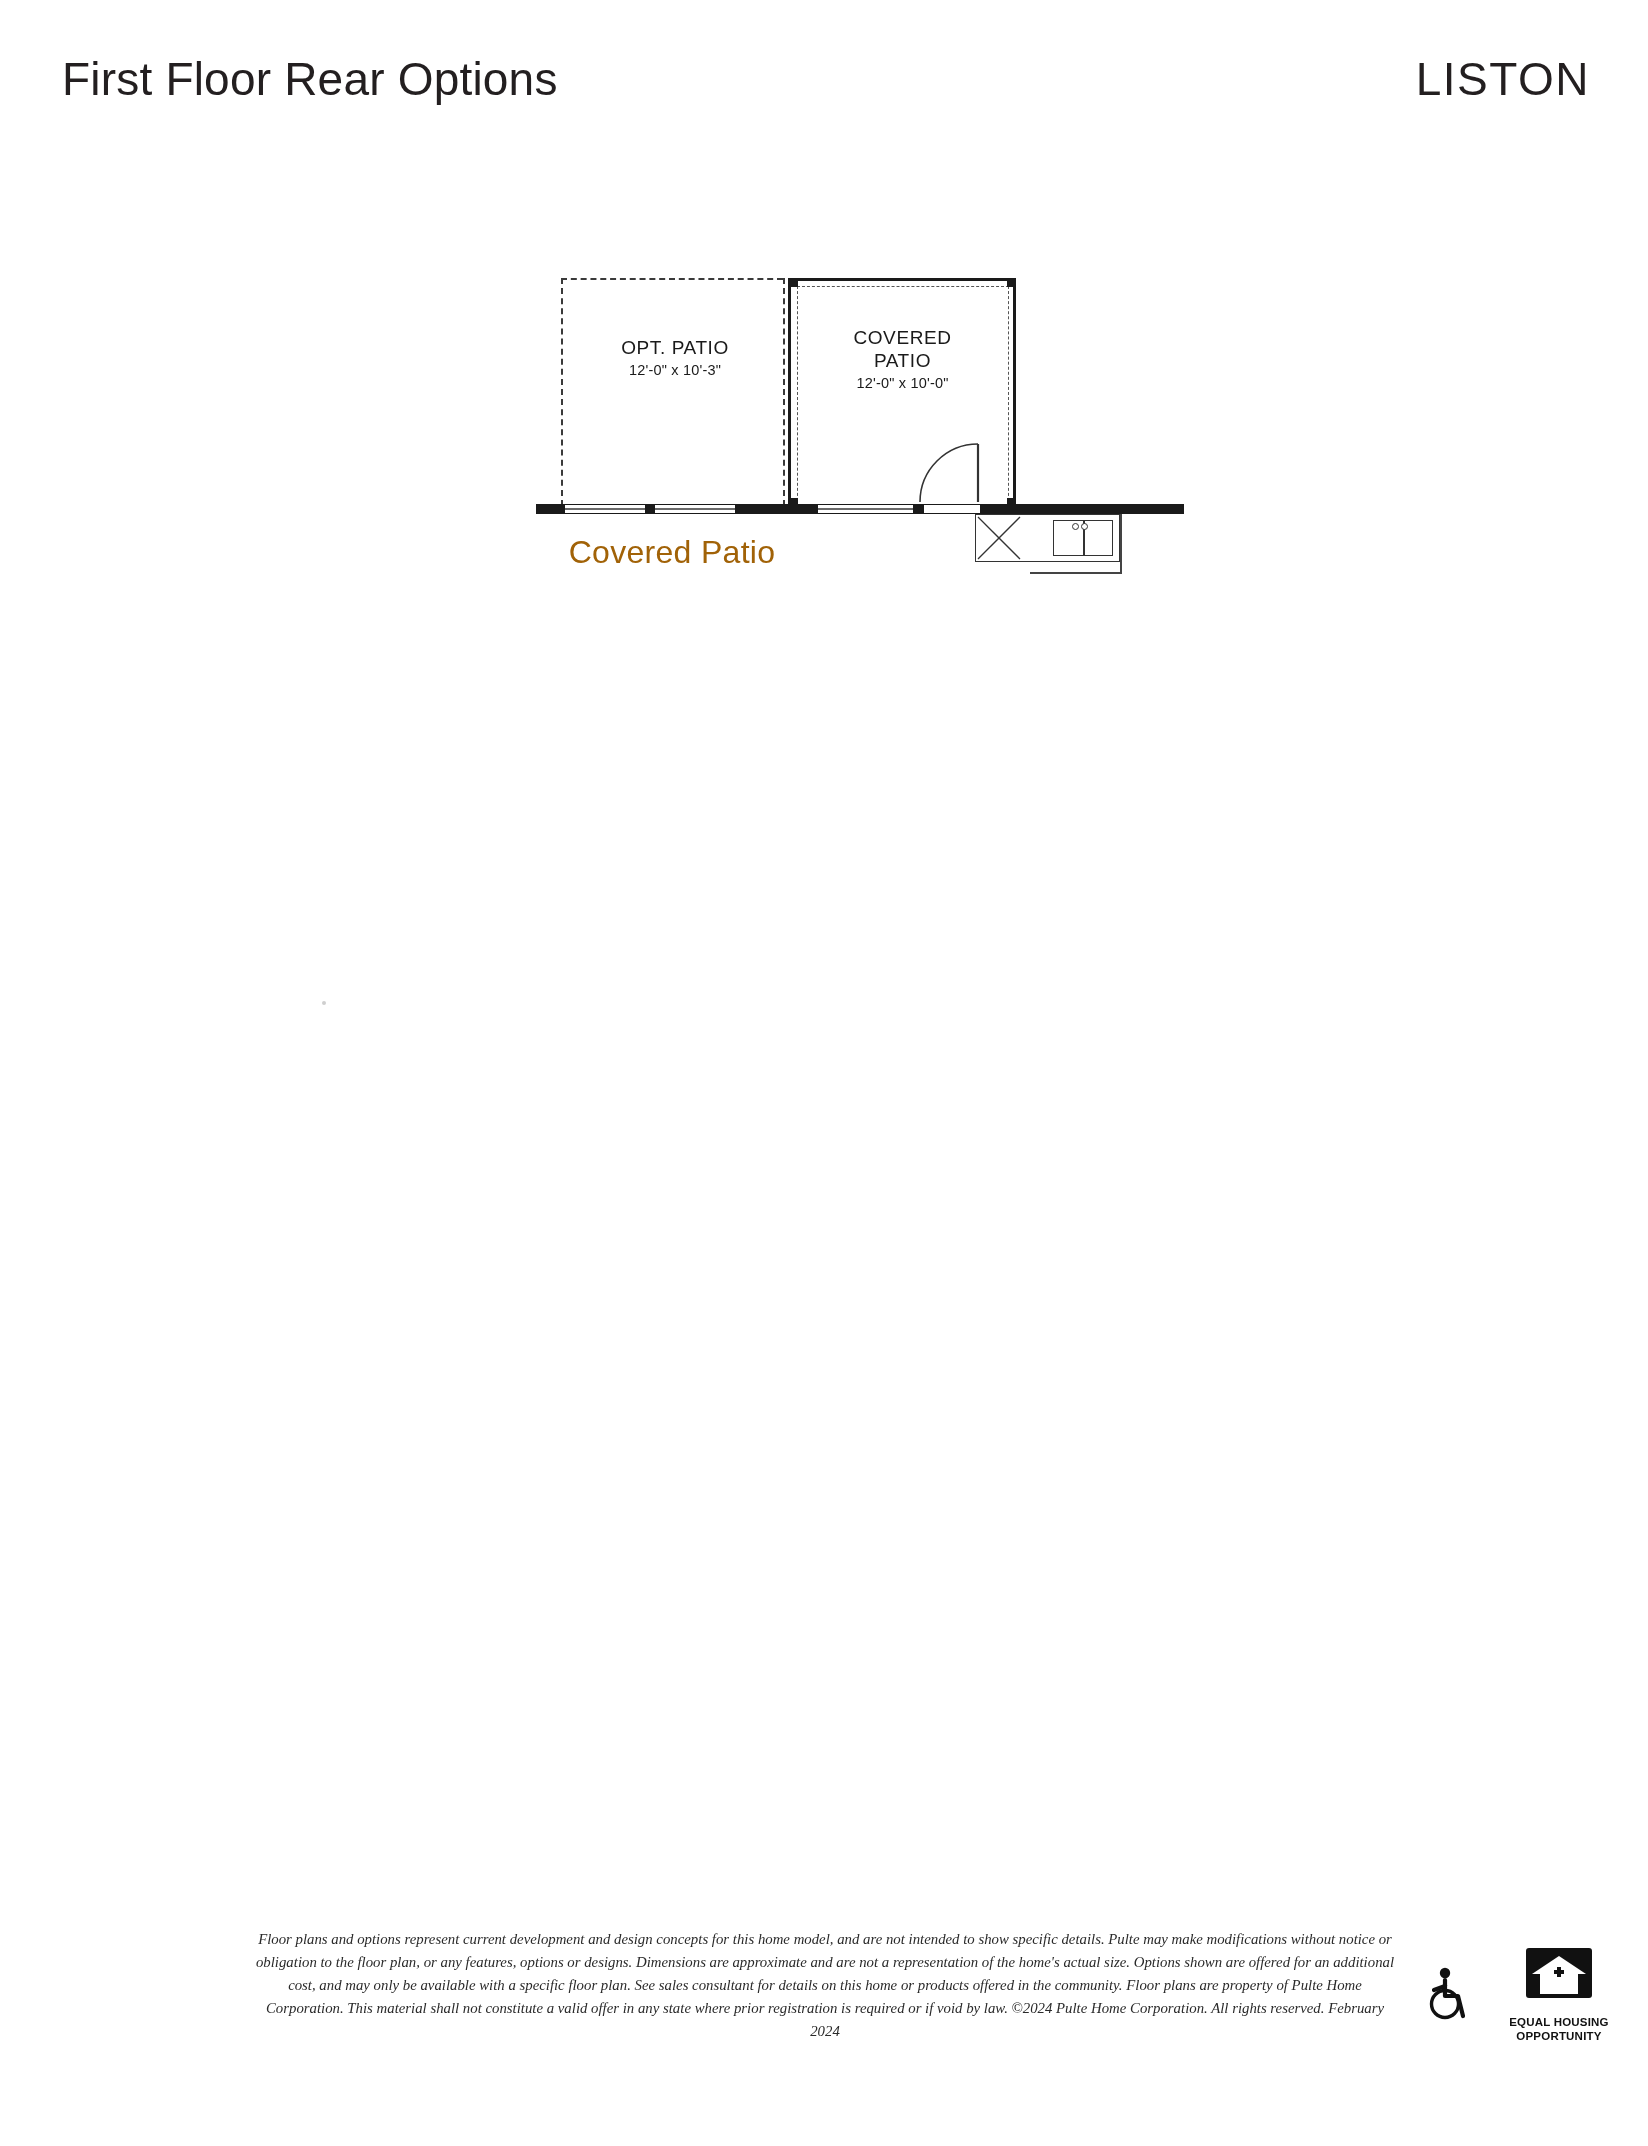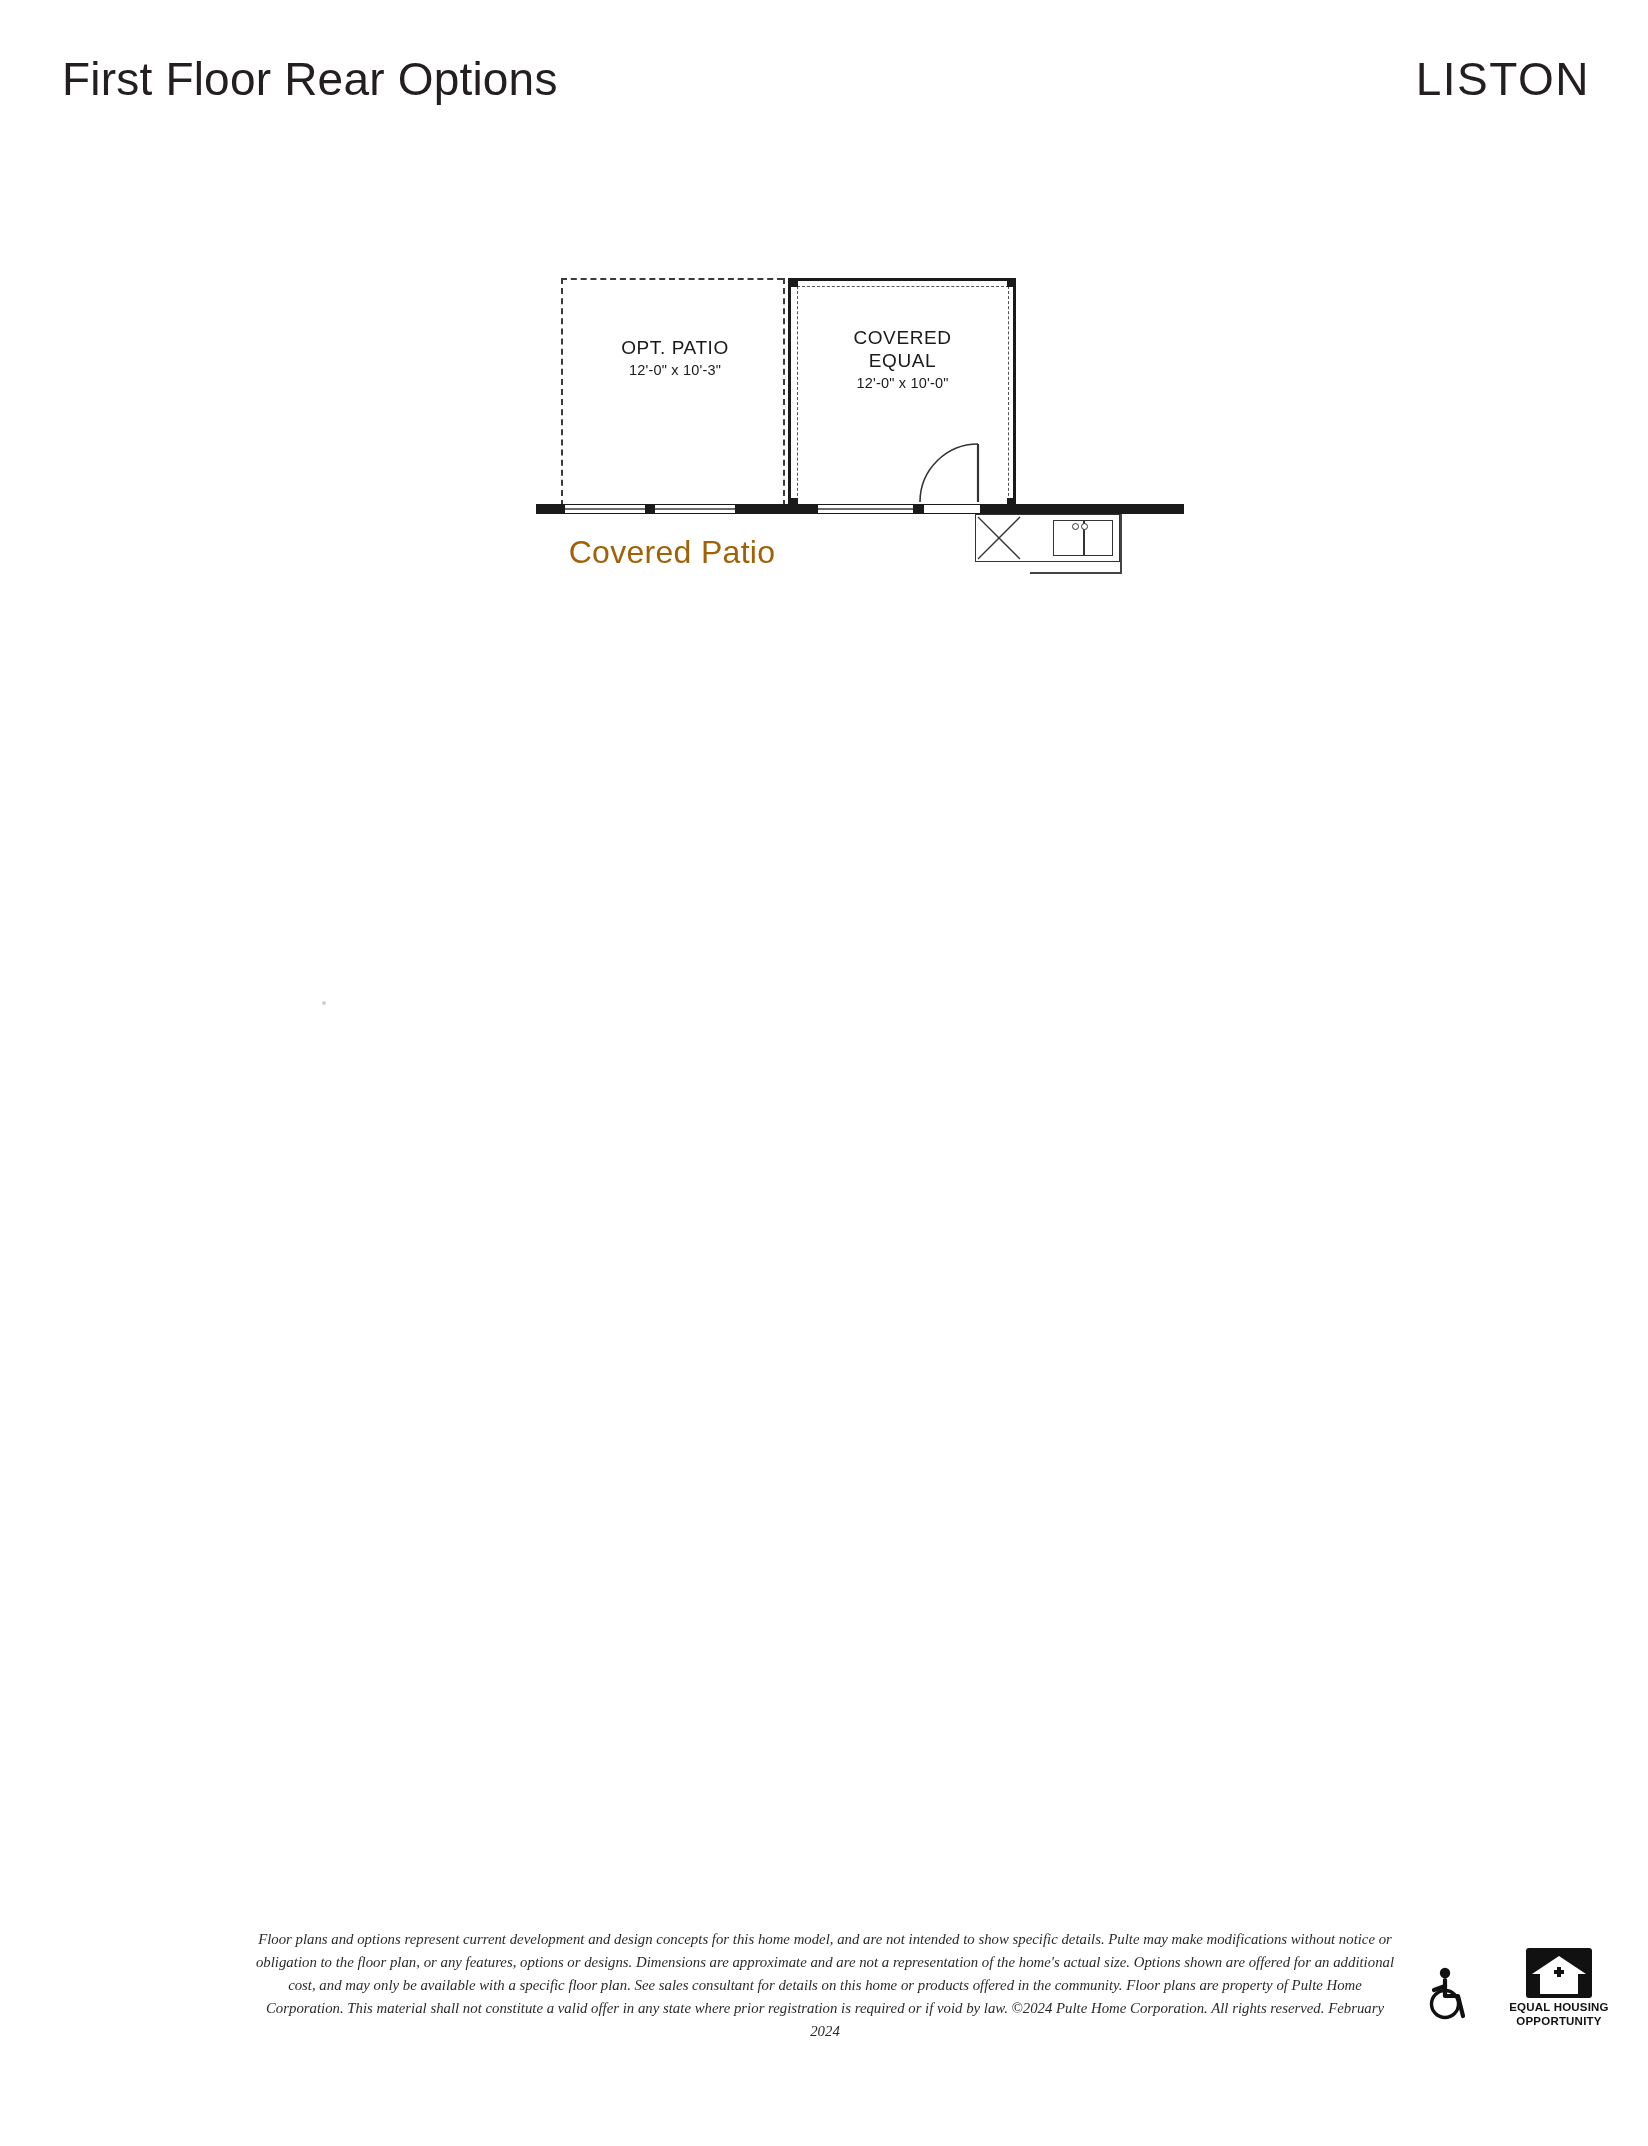--- a/index.html
+++ b/index.html
@@ -281,21 +281,21 @@
   }
   .eho-house { display: block; margin: 0 auto; }
   .eho-text {
     display: block;
     font-family: "Liberation Sans", sans-serif;
     font-weight: bold;
     font-size: 11.5px;
     line-height: 1.18;
     letter-spacing: 0.2px;
     color: #111;
-    margin-top: 3px;
+    margin-top: 18px;
   }
 </style>
 </head>
 <body>
 
 <div class="page-title">First Floor Rear Options</div>
 <div class="plan-name">LISTON</div>
 
 <div class="plan-area">
 
@@ -336,21 +336,21 @@
   <div class="counter-line-r"></div>
   <div class="counter-line-b"></div>
 
   <div class="room-label" id="opt-patio-label">
     <span class="rl-name">OPT. PATIO</span>
     <span class="rl-dim">12'-0" x 10'-3"</span>
   </div>
 
   <div class="room-label" id="cov-patio-label">
     <span class="rl-name">COVERED</span>
-    <span class="rl-name">EQUAL</span>
+    <span class="rl-name">PATIO</span>
     <span class="rl-dim">12'-0" x 10'-0"</span>
   </div>
 </div>
 
 <div class="plan-caption">
   <span class="plan-caption-inner">Covered Patio</span>
 </div>
 
 <div class="speck"></div>
 

